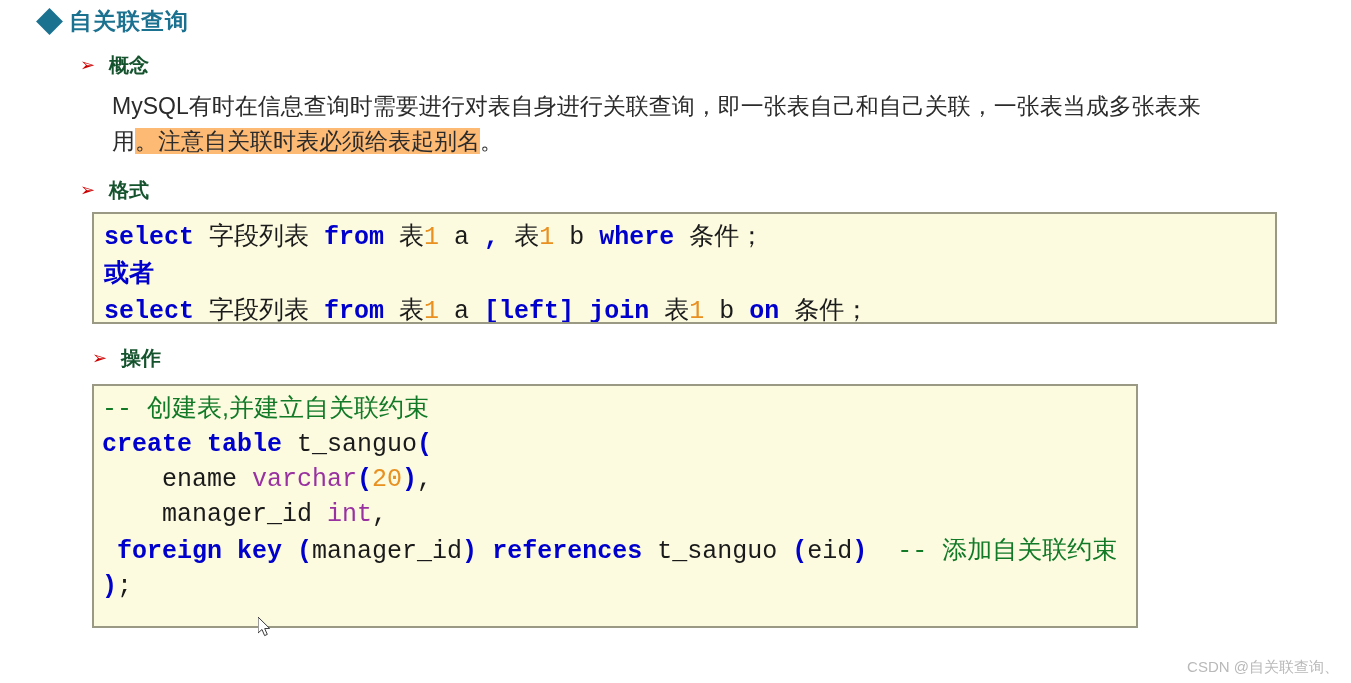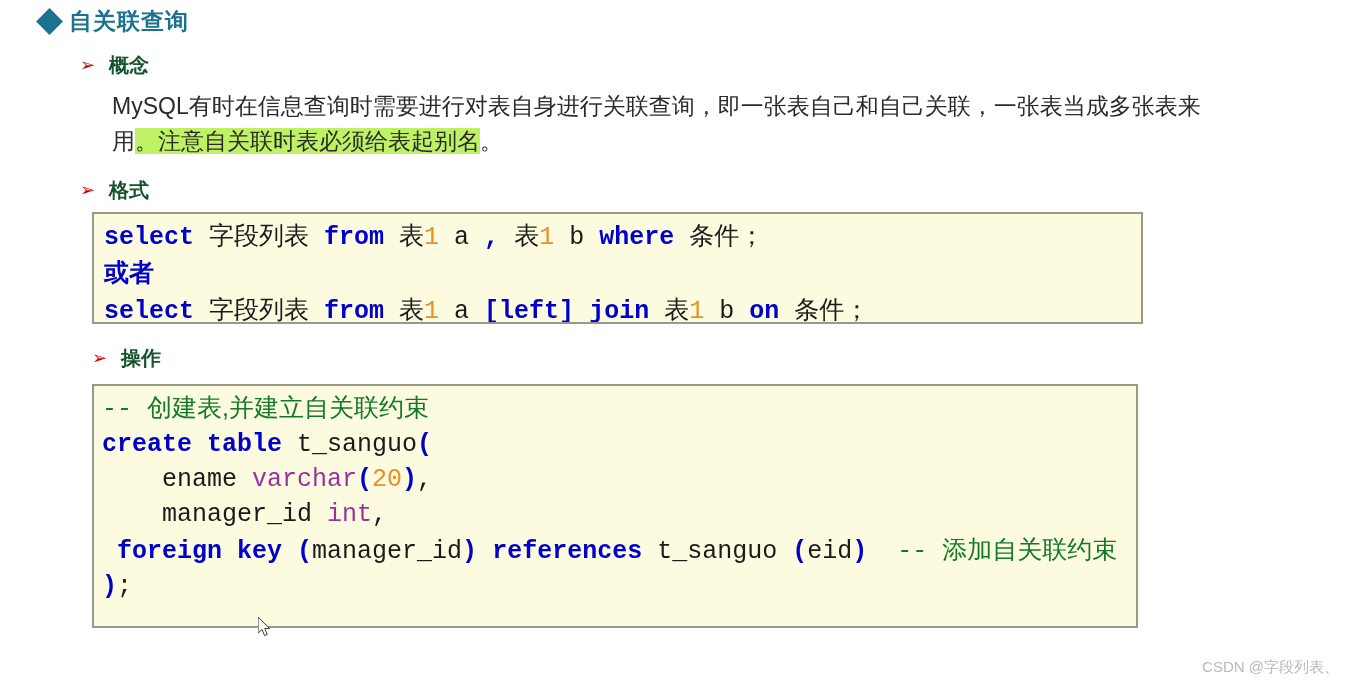--- a/index.html
+++ b/index.html
@@ -64,35 +64,35 @@
   
   .paragraph {
     margin: 14px 0 0 112px;
     width: 1130px;
     font-size: 23px;
     line-height: 1.5;
     color: #2b2b2b;
     font-family: "Liberation Sans", sans-serif;
   }
   .hl {
-    background: #bef264;
+    background: #fdba74;
     color: #2b2b2b;
   }
 
   
   .code-block {
     background: #fcfbe0;
     border: 2px solid #9a9a84;
     font-family: "Liberation Mono", "DejaVu Sans Mono", monospace;
     box-sizing: border-box;
     overflow: hidden;
   }
   #code-block-format {
     margin: 12px 0 0 92px;
-    width: 1051px;
+    width: 1185px;
     height: 112px;
     padding: 4px 0 0 10px;
   }
   #code-block-operation {
     margin: 16px 0 0 92px;
     width: 1046px;
     height: 244px;
     padding: 4px 0 5px 8px;
   }
   .code-line {
@@ -172,13 +172,13 @@
     <div class="code-line"><span class="plain">    ename </span><span class="typ">varchar</span><span class="pun">(</span><span class="num">20</span><span class="pun">)</span><span class="plain">,</span></div>
     <div class="code-line"><span class="plain">    manager_id </span><span class="typ">int</span><span class="plain">,</span></div>
     <div class="code-line"><span class="plain"> </span><span class="kw">foreign key</span><span class="plain"> </span><span class="pun">(</span><span class="plain">manager_id</span><span class="pun">)</span><span class="plain"> </span><span class="kw">references</span><span class="plain"> t_sanguo </span><span class="pun">(</span><span class="plain">eid</span><span class="pun">)</span><span class="plain">  </span><span class="cmt">-- </span><span class="cjk-cmt">添加自关联约束</span></div>
     <div class="code-line"><span class="pun">)</span><span class="plain">;</span></div>
   </div>
 
 <svg class="cursor-icon" viewBox="0 0 14 20">
   <polygon points="0,0 0,16 4,12.5 6.6,18.6 9.3,17.4 6.7,11.6 11.6,11.4" fill="#ffffff" stroke="#3a3a3a" stroke-width="1"></polygon>
 </svg>
 
-<div class="watermark">CSDN @字段列表、</div>
+<div class="watermark">CSDN @自关联查询、</div>
 
 </body></html>

